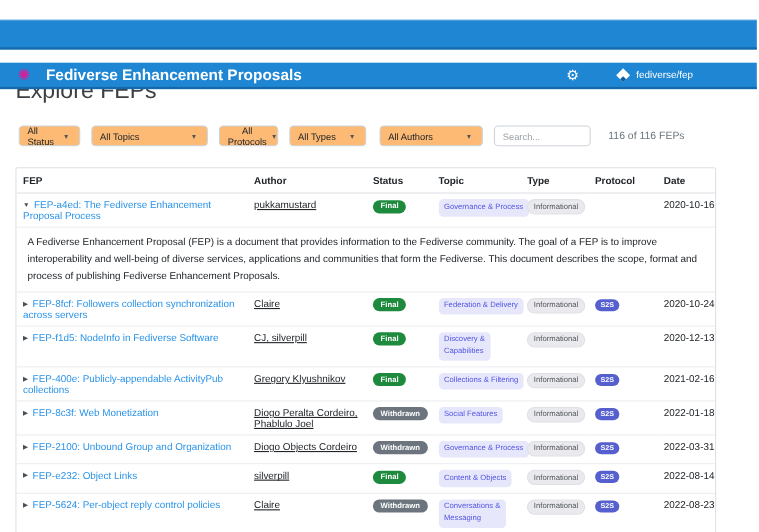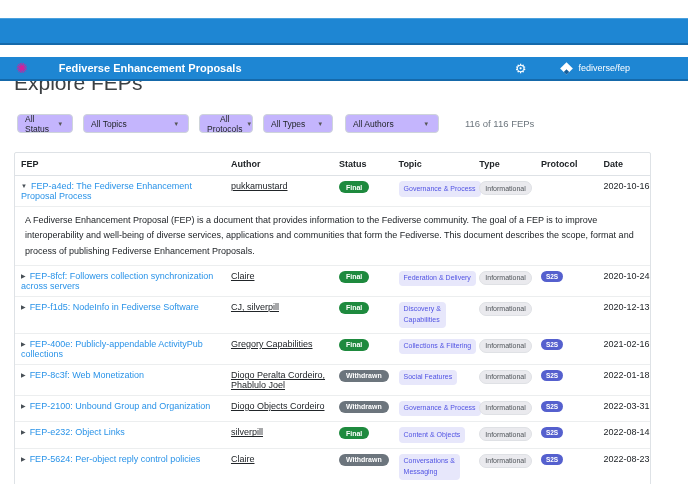--- a/index.html
+++ b/index.html
@@ -8,21 +8,21 @@
 
   
   .band1 { position:absolute; top:18px; left:0; width:688px; height:27px;
     background:#1e86d3; border-top:1px solid #4aa0dd; border-bottom:2px solid #1569aa; }
 
   
   .navbar { position:absolute; top:57px; left:0; width:688px; height:24px;
     background:#1e86d3; border-bottom:2px solid #1569aa; z-index:20;
     display:flex; align-items:center; padding:0 10px; }
   .brand-logo { color:#d1219c; font-size:14px; line-height:14px; margin:0 14px 0 6px; }
-  .brand-title { color:#fff; font-size:11px; font-weight:bold;margin-left:17px; }
+  .brand-title { color:#fff; font-size:14px; font-weight:bold; }
   .nav-spacer { flex:1; }
   .gear { color:#fff; font-size:13px; line-height:13px; margin-right:8px; cursor:pointer; }
   .nav-search { display:flex; align-items:center; width:126px; height:19px;
     background:#15639f; border:1px solid #0f5890; border-radius:2px; padding:0 6px; }
   .mag { width:6px; height:6px; border:1.5px solid #d7e7f3; border-radius:50%;
     position:relative; flex:none; }
   .mag::after { content:''; position:absolute; width:4px; height:1.5px;
     background:#d7e7f3; transform:rotate(45deg); right:-3px; bottom:-1px; }
   .nav-search input { background:transparent; border:none; outline:none; color:#eef5fb;
     font-size:9px; margin-left:6px; width:90px; font-family:inherit; }
@@ -34,21 +34,21 @@
     width:5px; height:5px; background:#155f9c; }
   .repo-name { color:#fff; font-size:9px; }
 
   
   .page-title { position:absolute; top:71px; left:14px; z-index:5;
     font-size:21px; color:#3c4043; font-weight:400; }
 
   
   .filters { position:absolute; top:114px; left:17px; width:660px;
     display:flex; align-items:center; z-index:5; }
-  .sel { height:19px; border:1px solid #ced4da; border-radius:4px; background:#c4b5fd;
+  .sel { height:19px; border:1px solid #ced4da; border-radius:4px; background:#fdba74;
     display:flex; align-items:center; justify-content:space-between;
     font-size:8.5px; color:#212529; padding:0 10px 0 7px; cursor:pointer; flex:none; }
   .sel .car { font-size:7px; color:#555; margin-left:5px; }
   .w-status{width:56px; margin-right:10px;} .w-topics{width:106px; margin-right:10px;gap:40px;}
   .w-protocols{width:54px; margin-right:10px;text-align:center;} .w-types{width:70px; margin-right:12px;}
   .w-authors{width:94px; margin-right:10px;}
   .filter-search { width:88px; height:19px; border:1px solid #ced4da; border-radius:4px;
     font-size:8.5px; padding:0 7px; color:#212529; outline:none; font-family:inherit; }
   .filter-search::placeholder { color:#9aa0a6; }
   .count { font-size:9.5px; color:#6c757d; margin-left:16px; white-space:nowrap; }
@@ -110,20 +110,21 @@
     <span class="car">▾</span>
   </div>
   <div class="sel w-types">
     <span>All Types</span>
     <span class="car">▾</span>
   </div>
   <div class="sel w-authors">
     <span>All Authors</span>
     <span class="car">▾</span>
   </div>
+  <input class="filter-search" placeholder="Search..." style="">
   <span class="count">116 of 116 FEPs</span>
 </div>
 
 <table class="fep-table">
   <colgroup>
     <col class="c-fep">
       <col class="c-author">
       <col class="c-status">
       <col class="c-topic">
     <col class="c-type">
@@ -168,21 +169,21 @@
         <td><span class="author-link">CJ, silverpill</span></td>
         <td><span class="badge-status" style="background: rgb(30, 138, 62);">Final</span></td>
         <td><span class="badge-topic" style="background: rgb(231, 231, 251); color: rgb(81, 83, 227);">Discovery &amp;
 Capabilities</span></td>
         <td><span class="badge-type" style="background: rgb(234, 234, 238); color: rgb(80, 85, 90);">Informational</span></td>
         <td></td>
         <td class="date-cell">2020-12-13</td>
       </tr>
       <tr>
         <td><span class="arrow">▶</span><a class="fep-link">FEP-400e: Publicly-appendable ActivityPub collections</a></td>
-        <td><span class="author-link">Gregory Capabilities</span></td>
+        <td><span class="author-link">Gregory Klyushnikov</span></td>
         <td><span class="badge-status" style="background: rgb(30, 138, 62);">Final</span></td>
         <td><span class="badge-topic" style="background: rgb(231, 231, 251); color: rgb(81, 83, 227);">Collections &amp; Filtering</span></td>
         <td><span class="badge-type" style="background: rgb(234, 234, 238); color: rgb(80, 85, 90);">Informational</span></td>
         <td><span class="badge-proto" style="background: rgb(85, 96, 206);">S2S</span></td>
         <td class="date-cell">2021-02-16</td>
       </tr>
       <tr>
         <td><span class="arrow">▶</span><a class="fep-link">FEP-8c3f: Web Monetization</a></td>
         <td><span class="author-link">Diogo Peralta Cordeiro, Phablulo Joel</span></td>
         <td><span class="badge-status" style="background: rgb(108, 117, 125);">Withdrawn</span></td>

